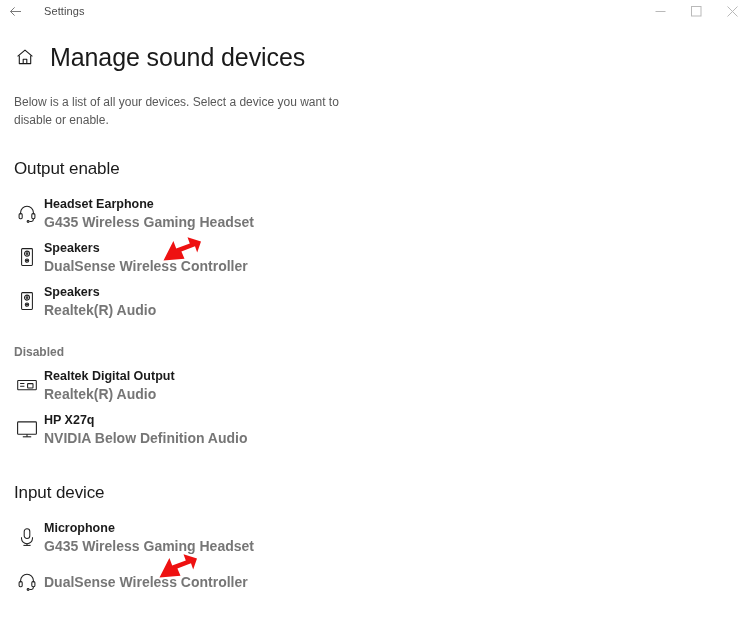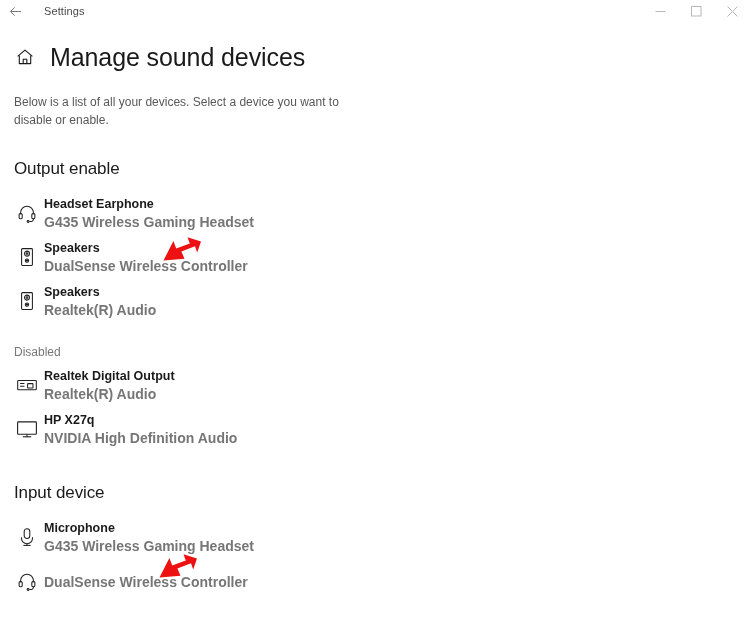--- a/index.html
+++ b/index.html
@@ -97,20 +97,21 @@
     color: #1a1a1a;
     letter-spacing: -0.1px;
   }
   .section-title.output { margin-top: 30px; }
   .section-title.input  { margin-top: 32px; }
 
   .group-label {
     margin: 0 0 0 14px;
     font-size: 12px;
     color: #767676;
+    font-weight: bold;
   }
   .group-label.gl-out { margin-top: 22px; }
 
   .device-list { margin-top: 12px; }
   .device-list.dl-disabled-out { margin-top: 4px; }
 
   .device {
     display: flex;
     align-items: center;
     padding-left: 14px;
@@ -270,21 +271,21 @@
     <div class="device">
       <span class="device-icon">
         <svg width="22" height="22" viewBox="0 0 22 22" fill="none" stroke="currentColor" stroke-width="1.1">
           <rect x="1.6" y="3.9" width="18.8" height="12.4" rx="0.8"></rect>
           <path d="M11 16.3v2.4"></path>
           <path d="M6.8 18.8h8.4"></path>
         </svg>
       </span>
       <span class="device-text">
         <span class="device-name">HP X27q</span>
-        <span class="device-sub">NVIDIA High Definition Audio</span>
+        <span class="device-sub">NVIDIA Below Definition Audio</span>
       </span>
     </div>
   </div>
 
   <h2 class="section-title input">Input device</h2>
 
   <div class="device-list">
 
     <div class="device">
       <span class="device-icon">

